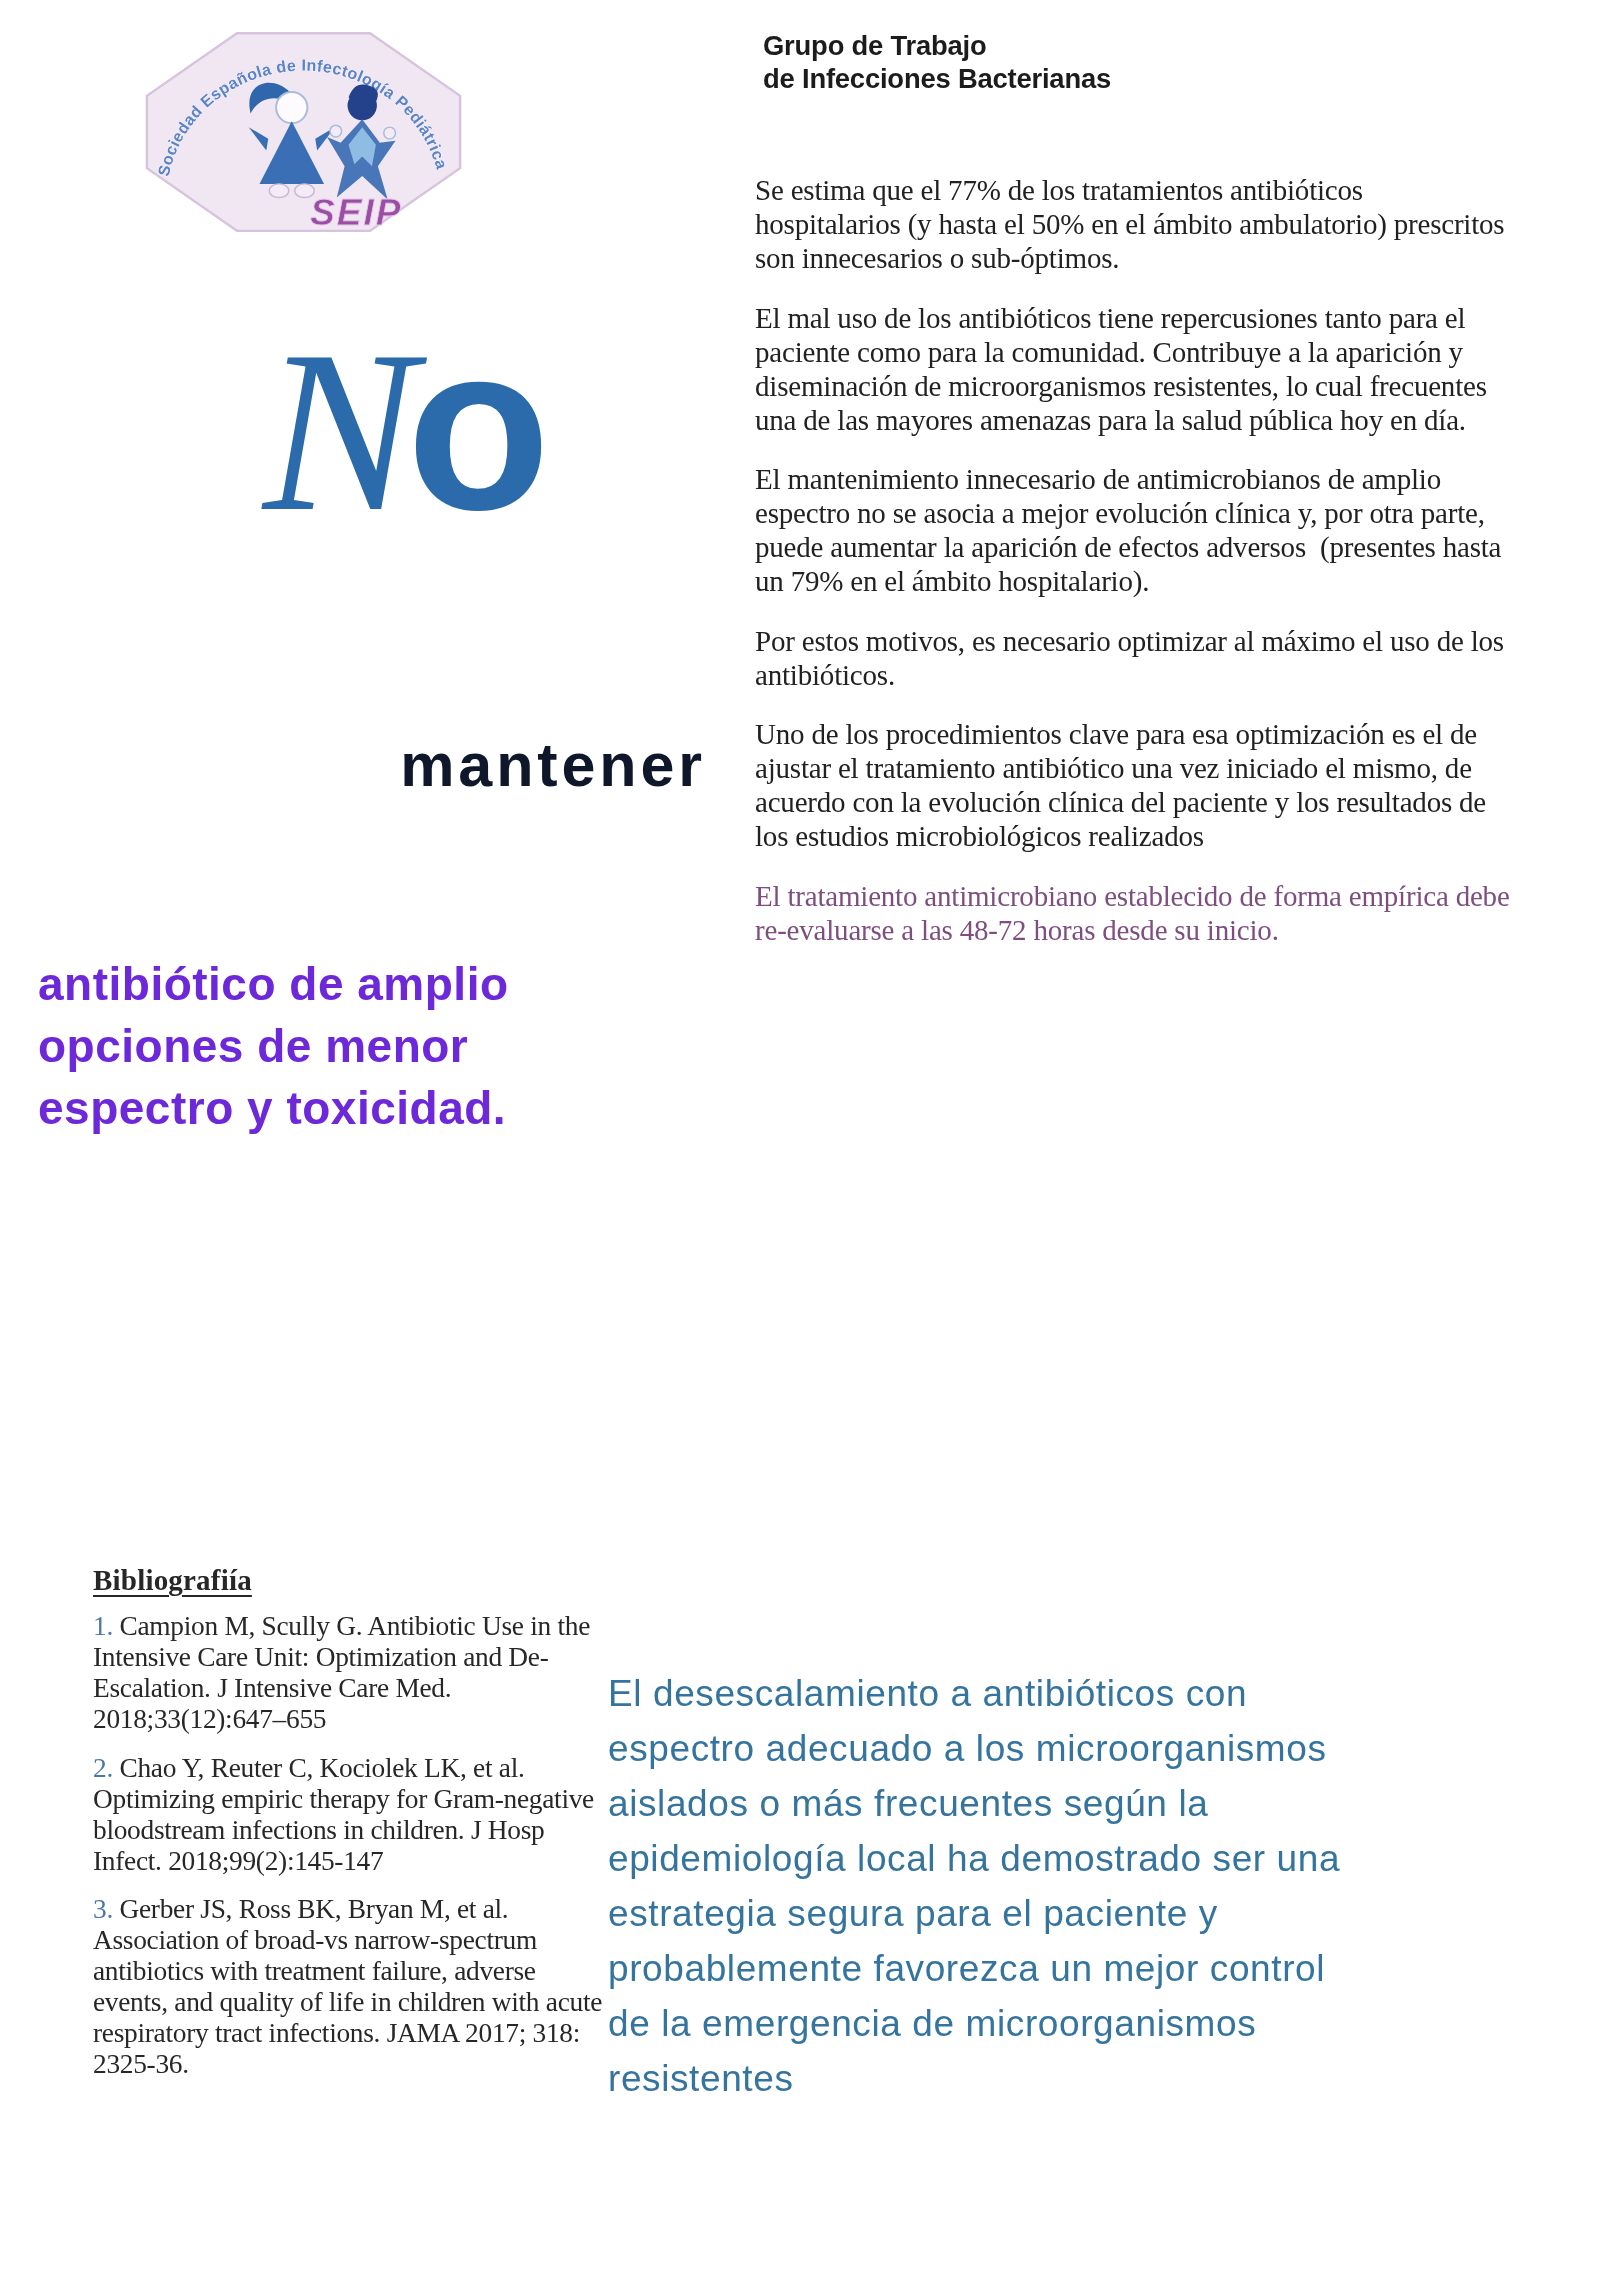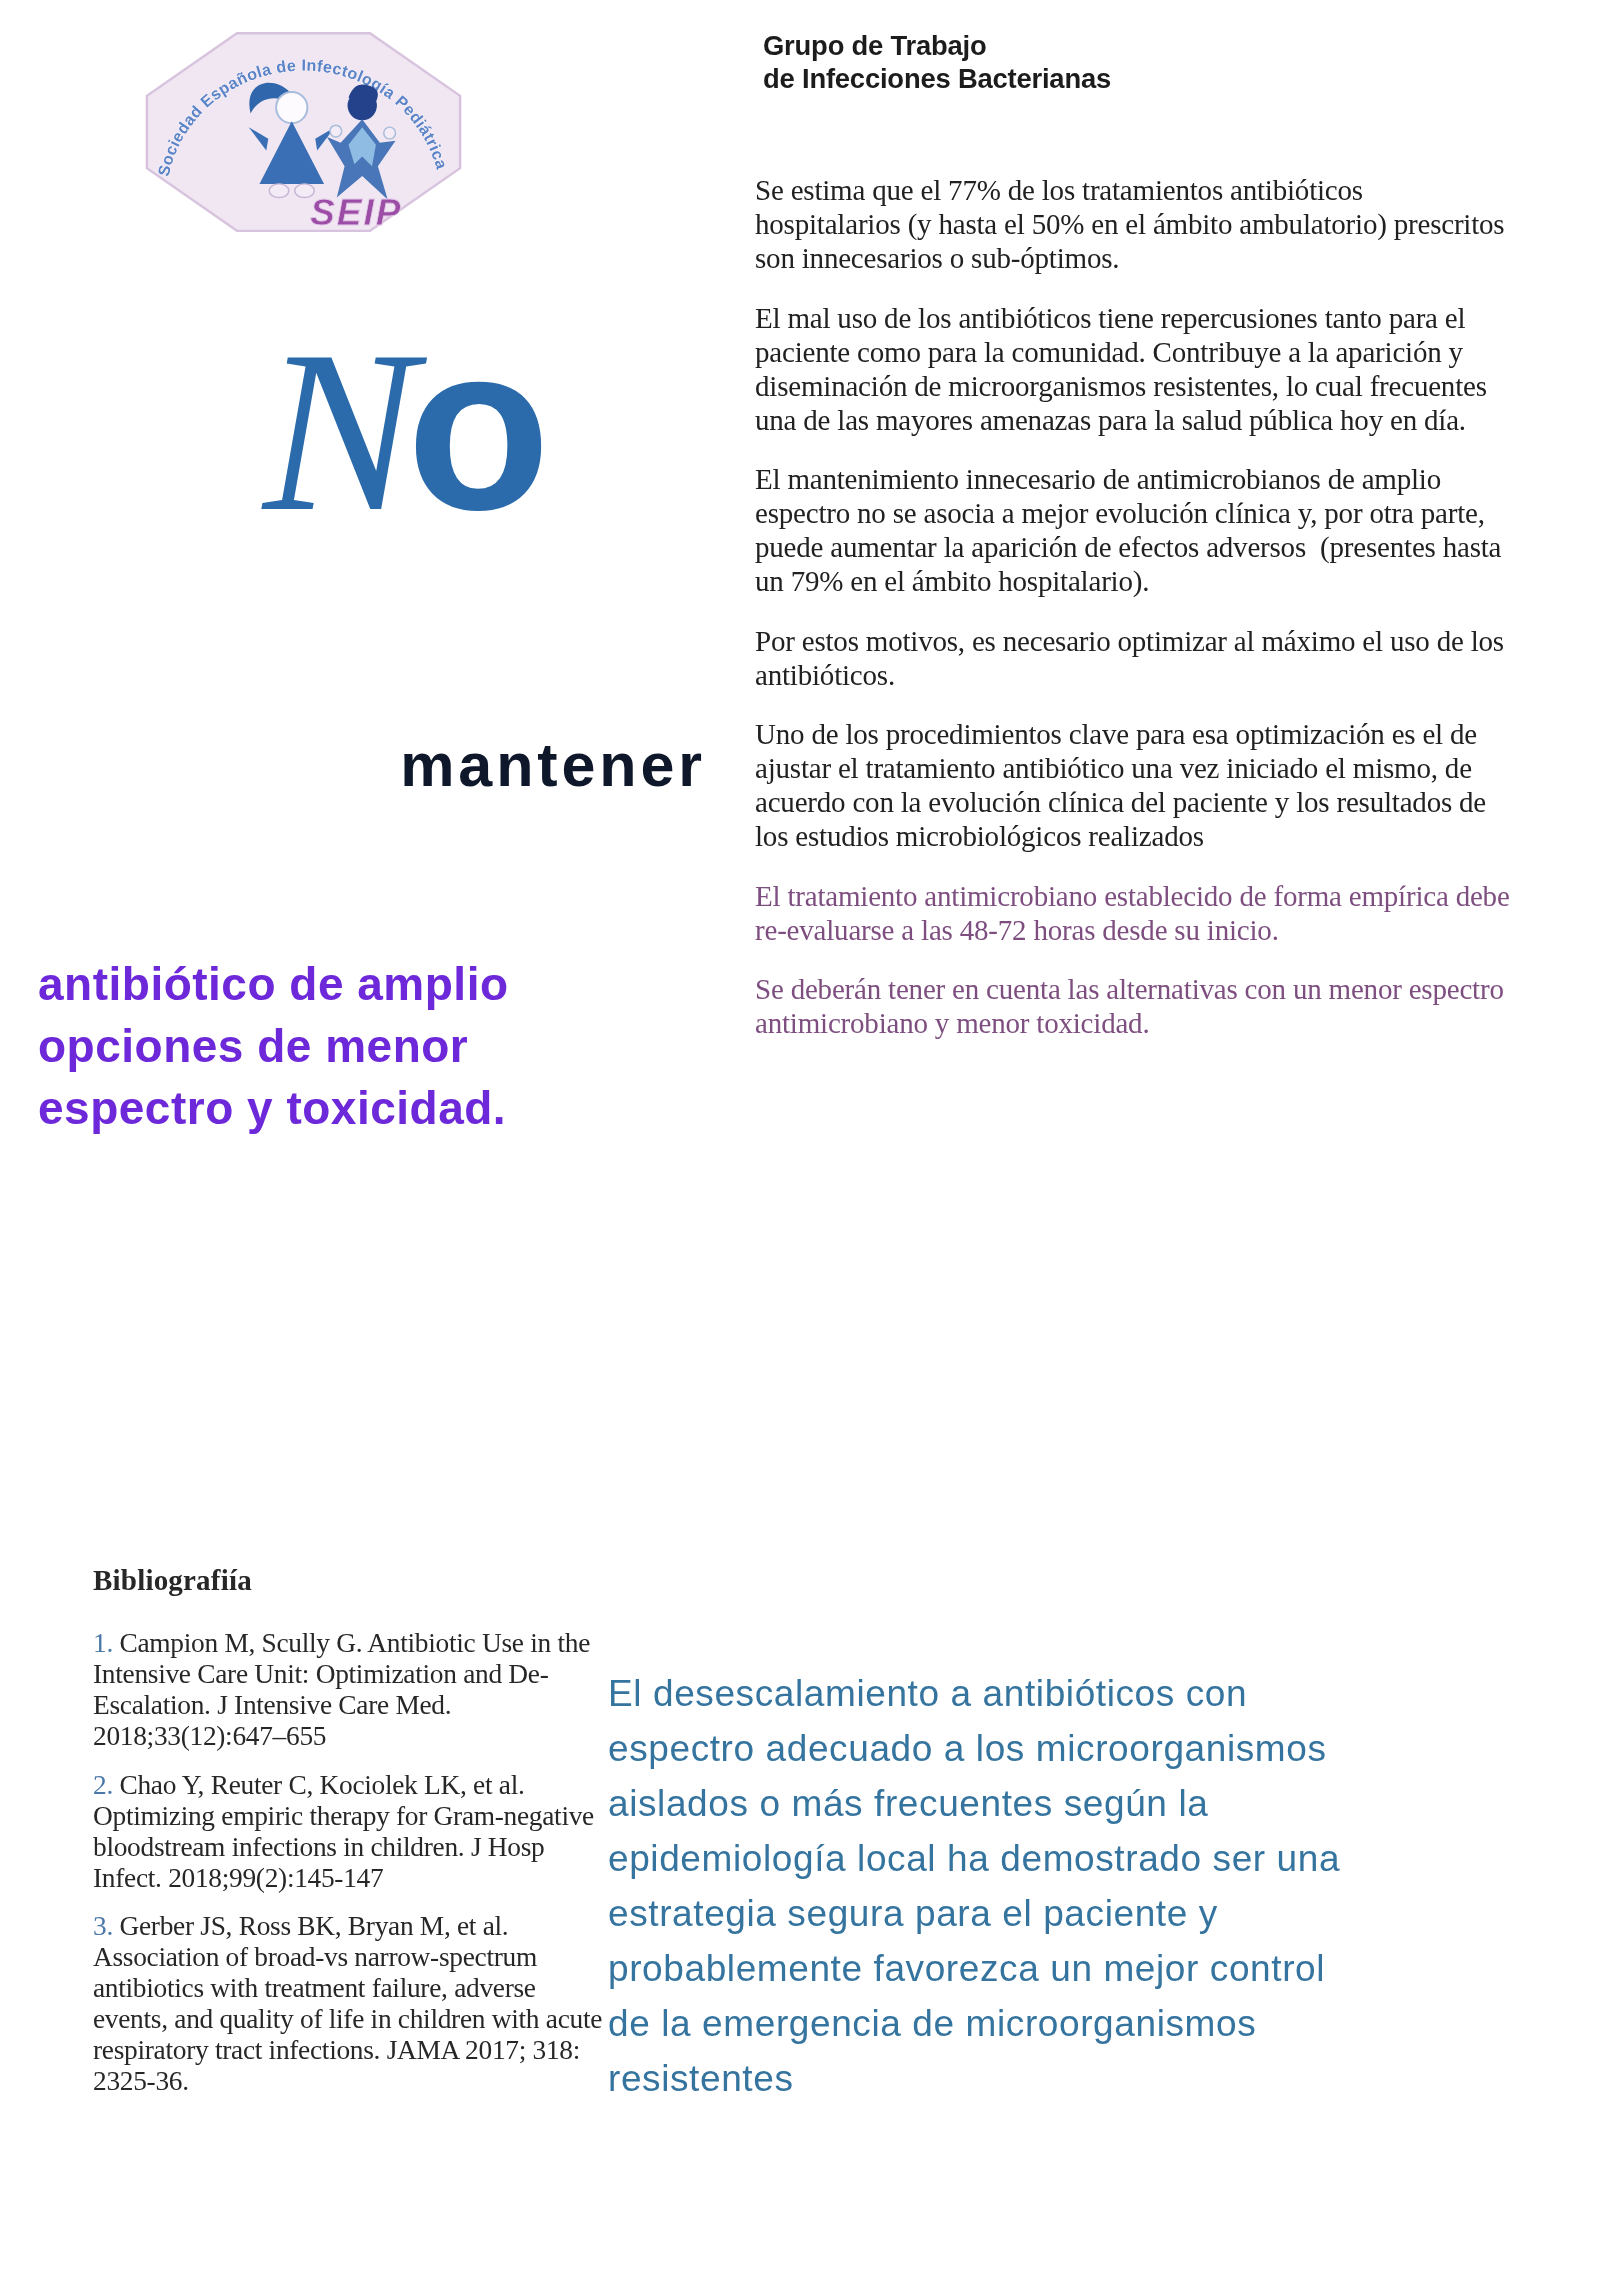--- a/index.html
+++ b/index.html
@@ -32,22 +32,22 @@
 
   
   .right-col{position:absolute;left:755px;top:173px;width:755px;}
   .para{font-size:29px;line-height:34px;color:#212121;margin:0 0 25.5px 0;
         white-space:pre-wrap;letter-spacing:-0.2px;}
   .para.highlight{color:#7d4e7f;}
 
   
   .biblio{position:absolute;left:93px;top:1564px;width:519px;color:#272727;}
   .biblio-title{font-size:29px;font-weight:bold;letter-spacing:0.2px;
-    text-underline-offset:4.9px;text-decoration-thickness:2px;
-    margin:0 0 31px 0;}
+    text-decoration:underline;text-underline-offset:4.9px;text-decoration-thickness:2px;
+    margin:0 0 14px 0;}
   .ref{font-size:27.4px;line-height:31px;margin:0 0 17.6px 0;letter-spacing:-0.3px;}
   .ref .num{color:#4b78a8;}
 
   
   .footer-statement{position:absolute;left:608px;top:1666px;width:951px;text-align:left;
     font-family:"Liberation Sans",sans-serif;font-weight:400;
     font-size:37px;line-height:55px;letter-spacing:0.6px;color:#35749f;}
 </style>
 </head>
 <body>
@@ -101,21 +101,20 @@
     <div>espectro y toxicidad.</div>
   </div>
 
   <div class="right-col">
     <p class="para">Se estima que el 77% de los tratamientos antibióticos hospitalarios (y hasta el 50% en el ámbito ambulatorio) prescritos son innecesarios o sub-óptimos.</p>
     <p class="para">El mal uso de los antibióticos tiene repercusiones tanto para el paciente como para la comunidad. Contribuye a la aparición y diseminación de microorganismos resistentes, lo cual frecuentes una de las mayores amenazas para la salud pública hoy en día.</p>
     <p class="para">El mantenimiento innecesario de antimicrobianos de amplio espectro no se asocia a mejor evolución clínica y, por otra parte, puede aumentar la aparición de efectos adversos  (presentes hasta un 79% en el ámbito hospitalario).</p>
     <p class="para">Por estos motivos, es necesario optimizar al máximo el uso de los antibióticos.</p>
     <p class="para">Uno de los procedimientos clave para esa optimización es el de ajustar el tratamiento antibiótico una vez iniciado el mismo, de acuerdo con la evolución clínica del paciente y los resultados de los estudios microbiológicos realizados</p>
     <p class="para highlight">El tratamiento antimicrobiano establecido de forma empírica debe re-evaluarse a las 48-72 horas desde su inicio.</p>
-    <p class="para highlight">Se deberán tener en cuenta las alternativas con un menor espectro antimicrobiano y menor toxicidad.</p>
   </div>
 
   <div class="biblio">
     <p class="biblio-title">Bibliografiía</p>
     <p class="ref"><span class="num">1.</span><span> Campion M, Scully G. Antibiotic Use in the Intensive Care Unit: Optimization and De-Escalation. J Intensive Care Med. 2018;33(12):647–655</span></p>
     <p class="ref"><span class="num">2.</span><span> Chao Y, Reuter C, Kociolek LK, et al. Optimizing empiric therapy for Gram-negative bloodstream infections in children. J Hosp Infect. 2018;99(2):145-147</span></p>
     <p class="ref"><span class="num">3.</span><span> Gerber JS, Ross BK, Bryan M, et al. Association of broad-vs narrow-spectrum antibiotics with treatment failure, adverse events, and quality of life in children with acute respiratory tract infections. JAMA 2017; 318: 2325-36.</span></p>
   </div>
 
   <div class="footer-statement">

